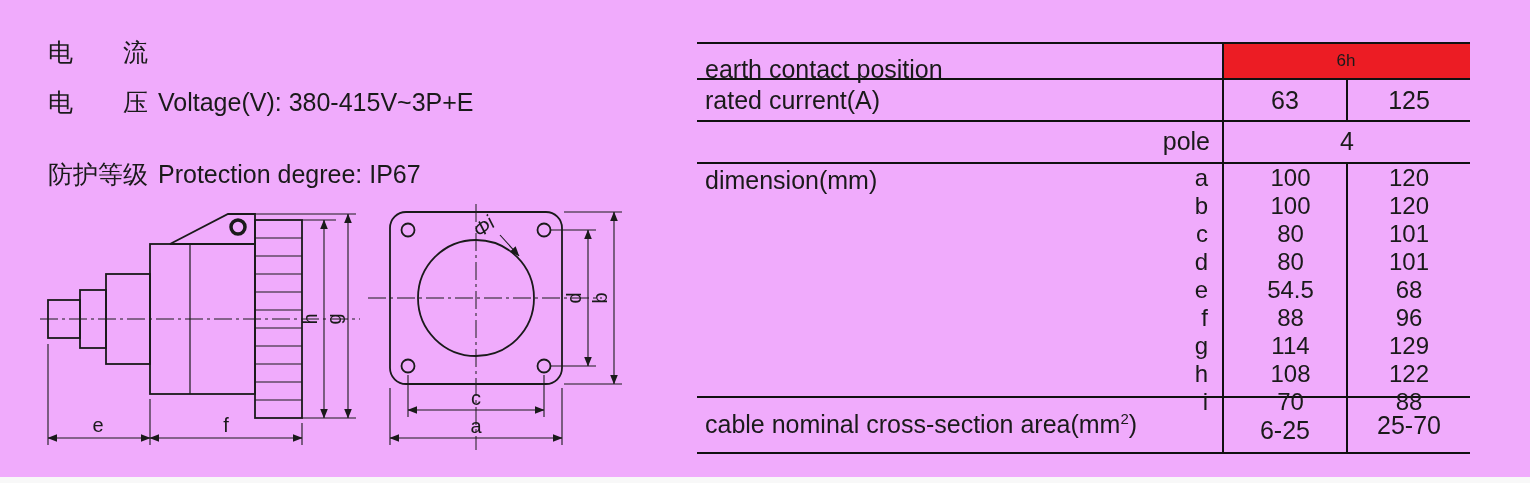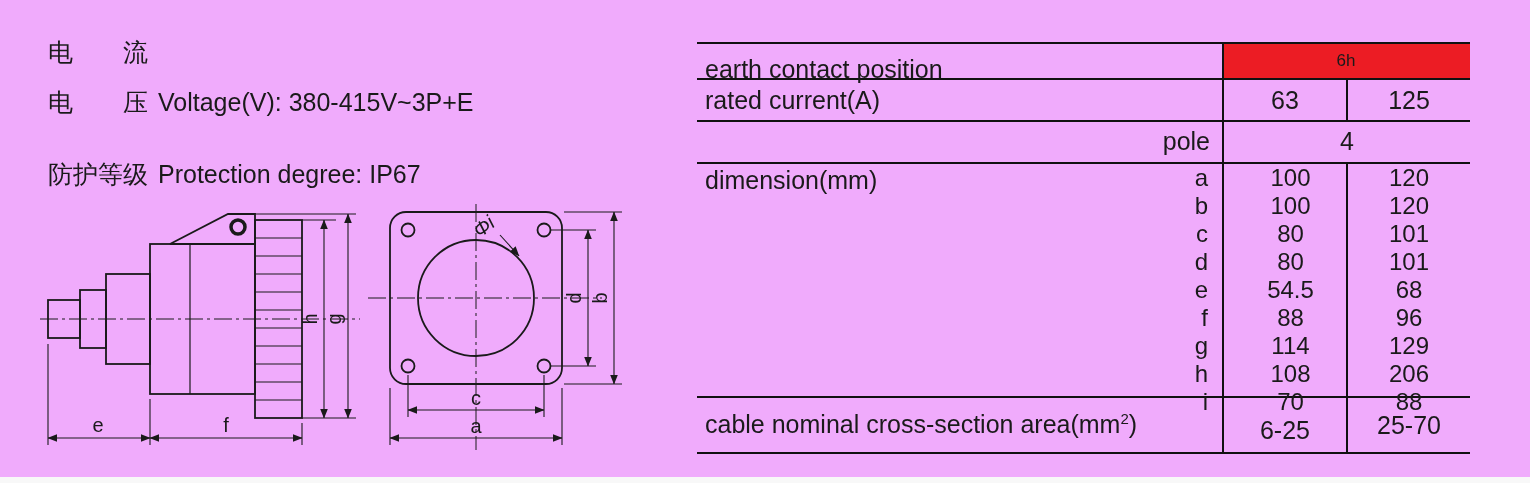--- a/index.html
+++ b/index.html
@@ -186,21 +186,21 @@
     </div>
 
     <div class="dim-col dim-v125">
       <div>120</div>
       <div>120</div>
       <div>101</div>
       <div>101</div>
       <div>68</div>
       <div>96</div>
       <div>129</div>
-      <div>206</div>
+      <div>122</div>
       <div>88</div>
     </div>
 
     <div class="cell" style="left:8px; top:356px; height:54px; display:flex; align-items:center;">
       <span>
         <span>cable nominal cross-section area(mm</span><sup>2</sup><span>)</span>
       </span>
     </div>
     <div class="cell center" style="left:527px; top:348px; width:122px; height:54px;margin-top:13px;">6-25</div>
     <div class="cell center" style="left:651px; top:356px; width:122px; height:54px;">25-70</div>

